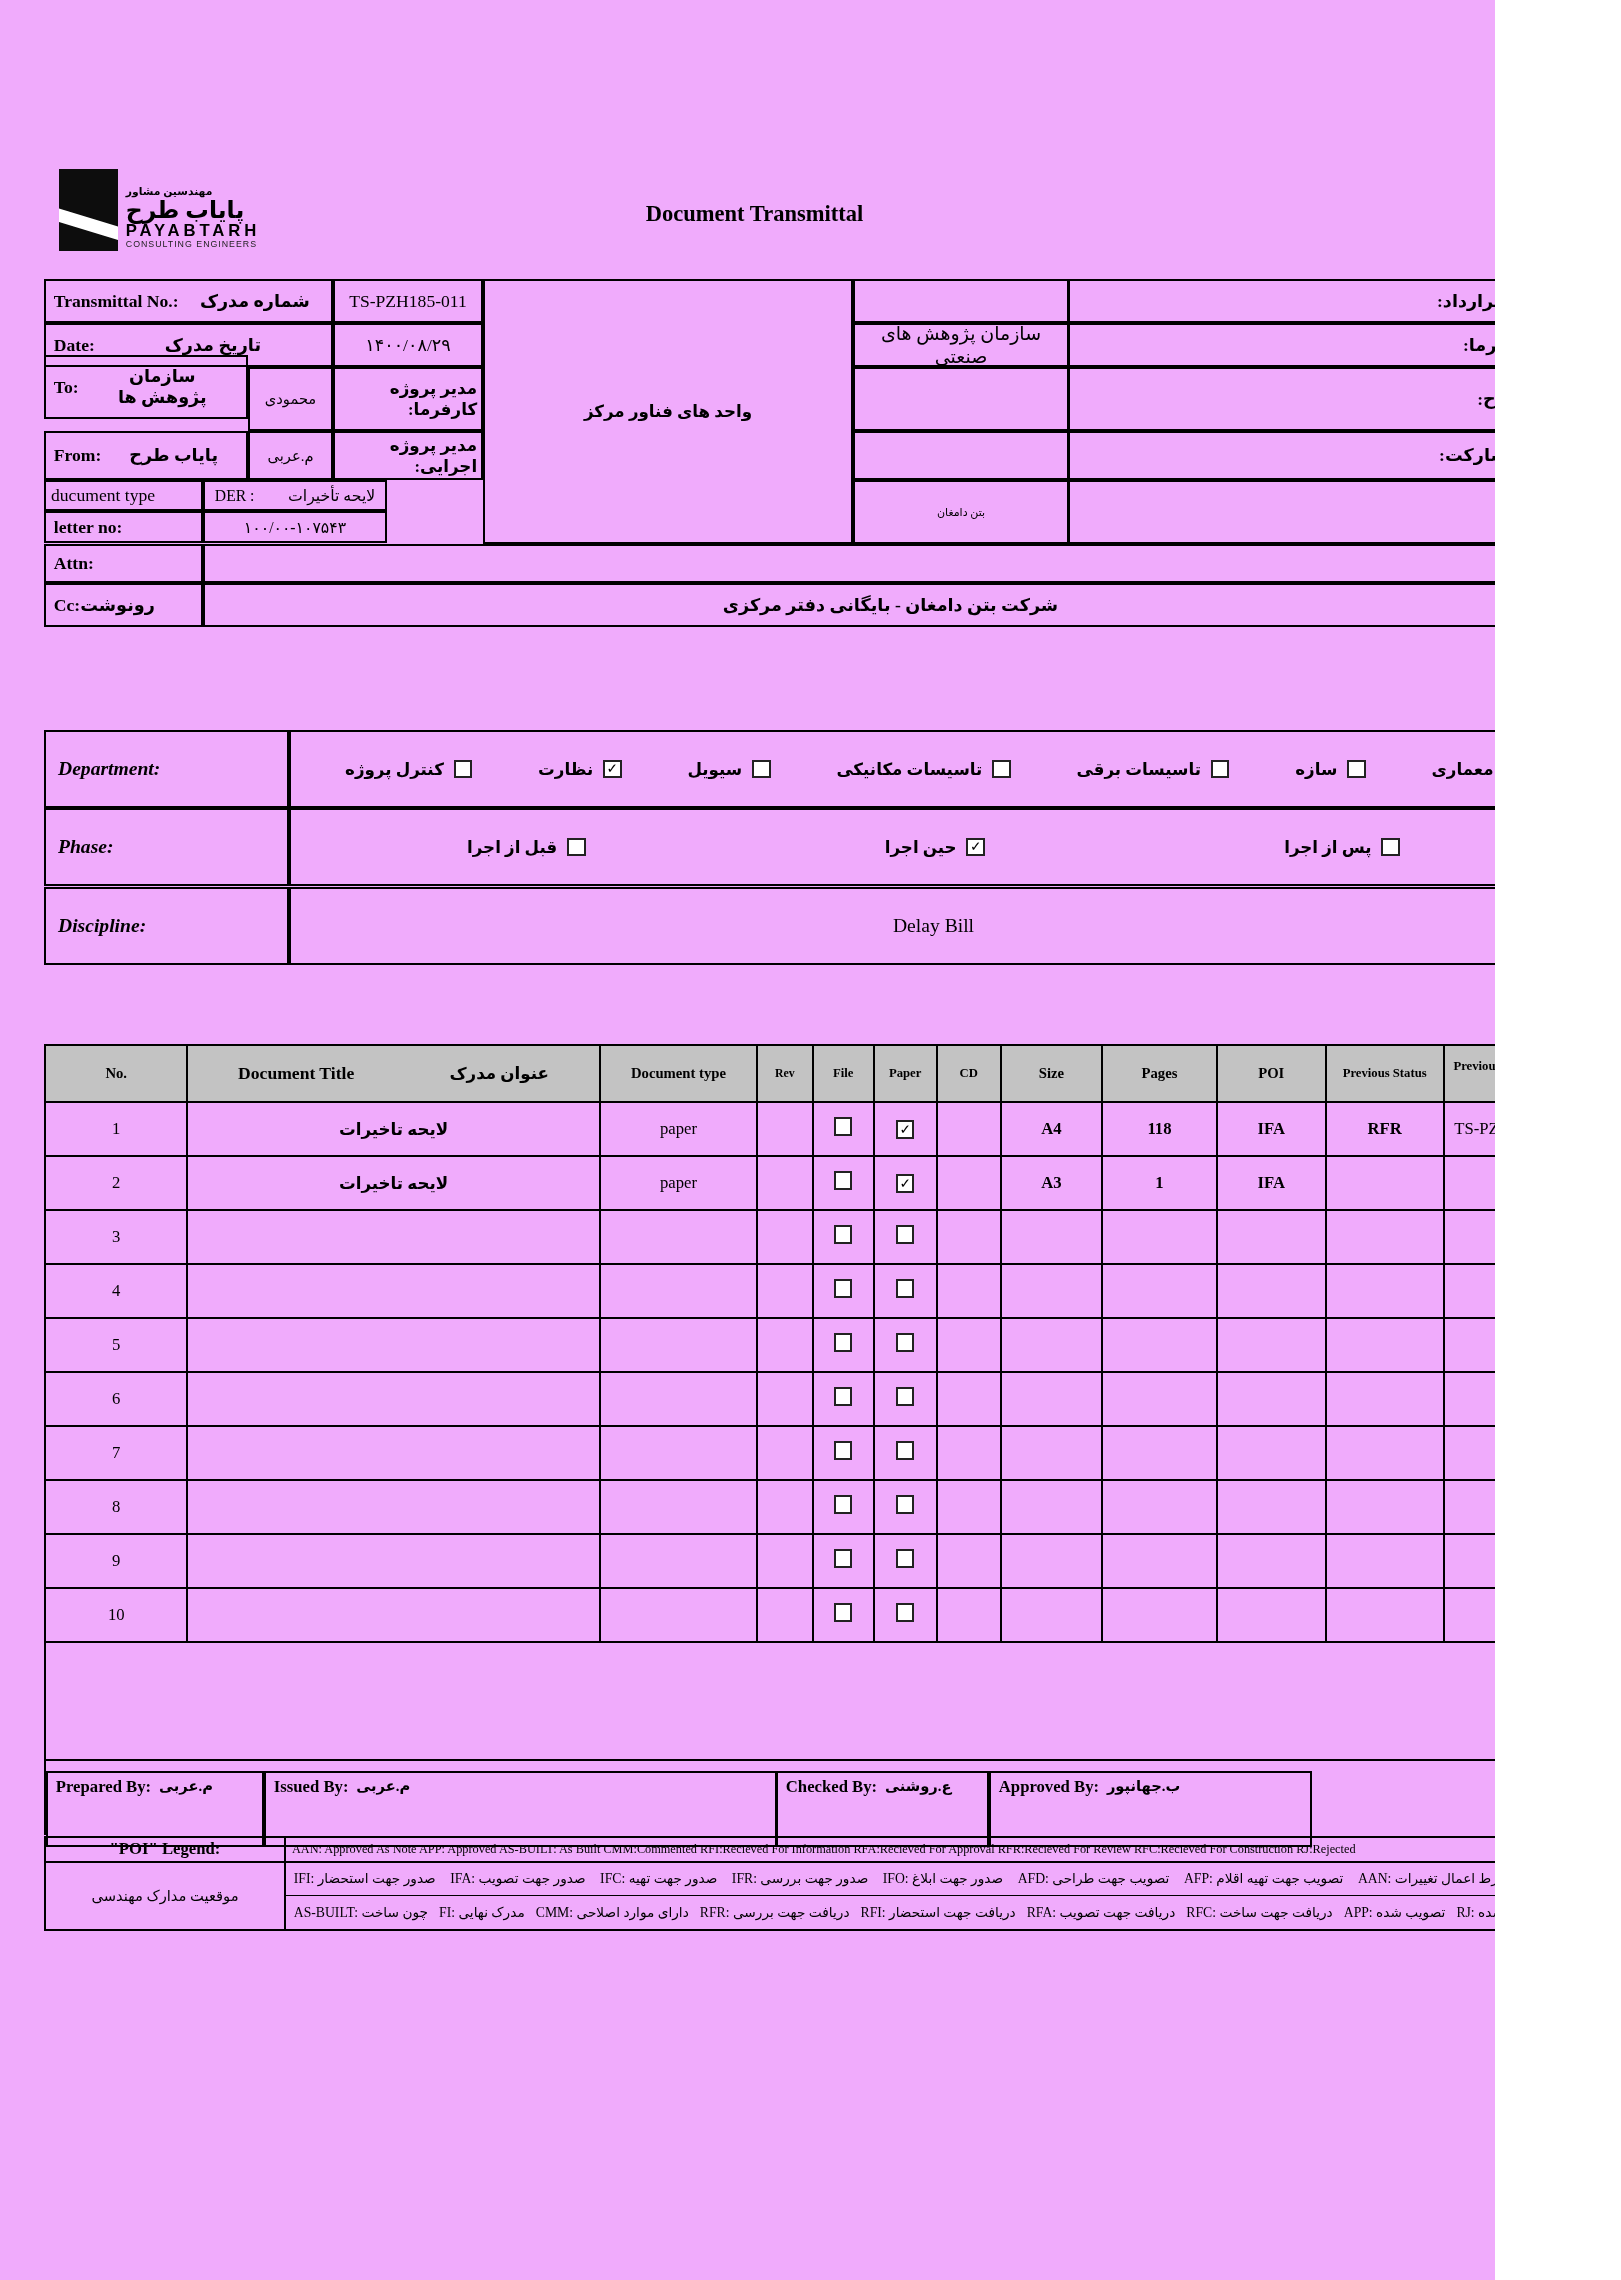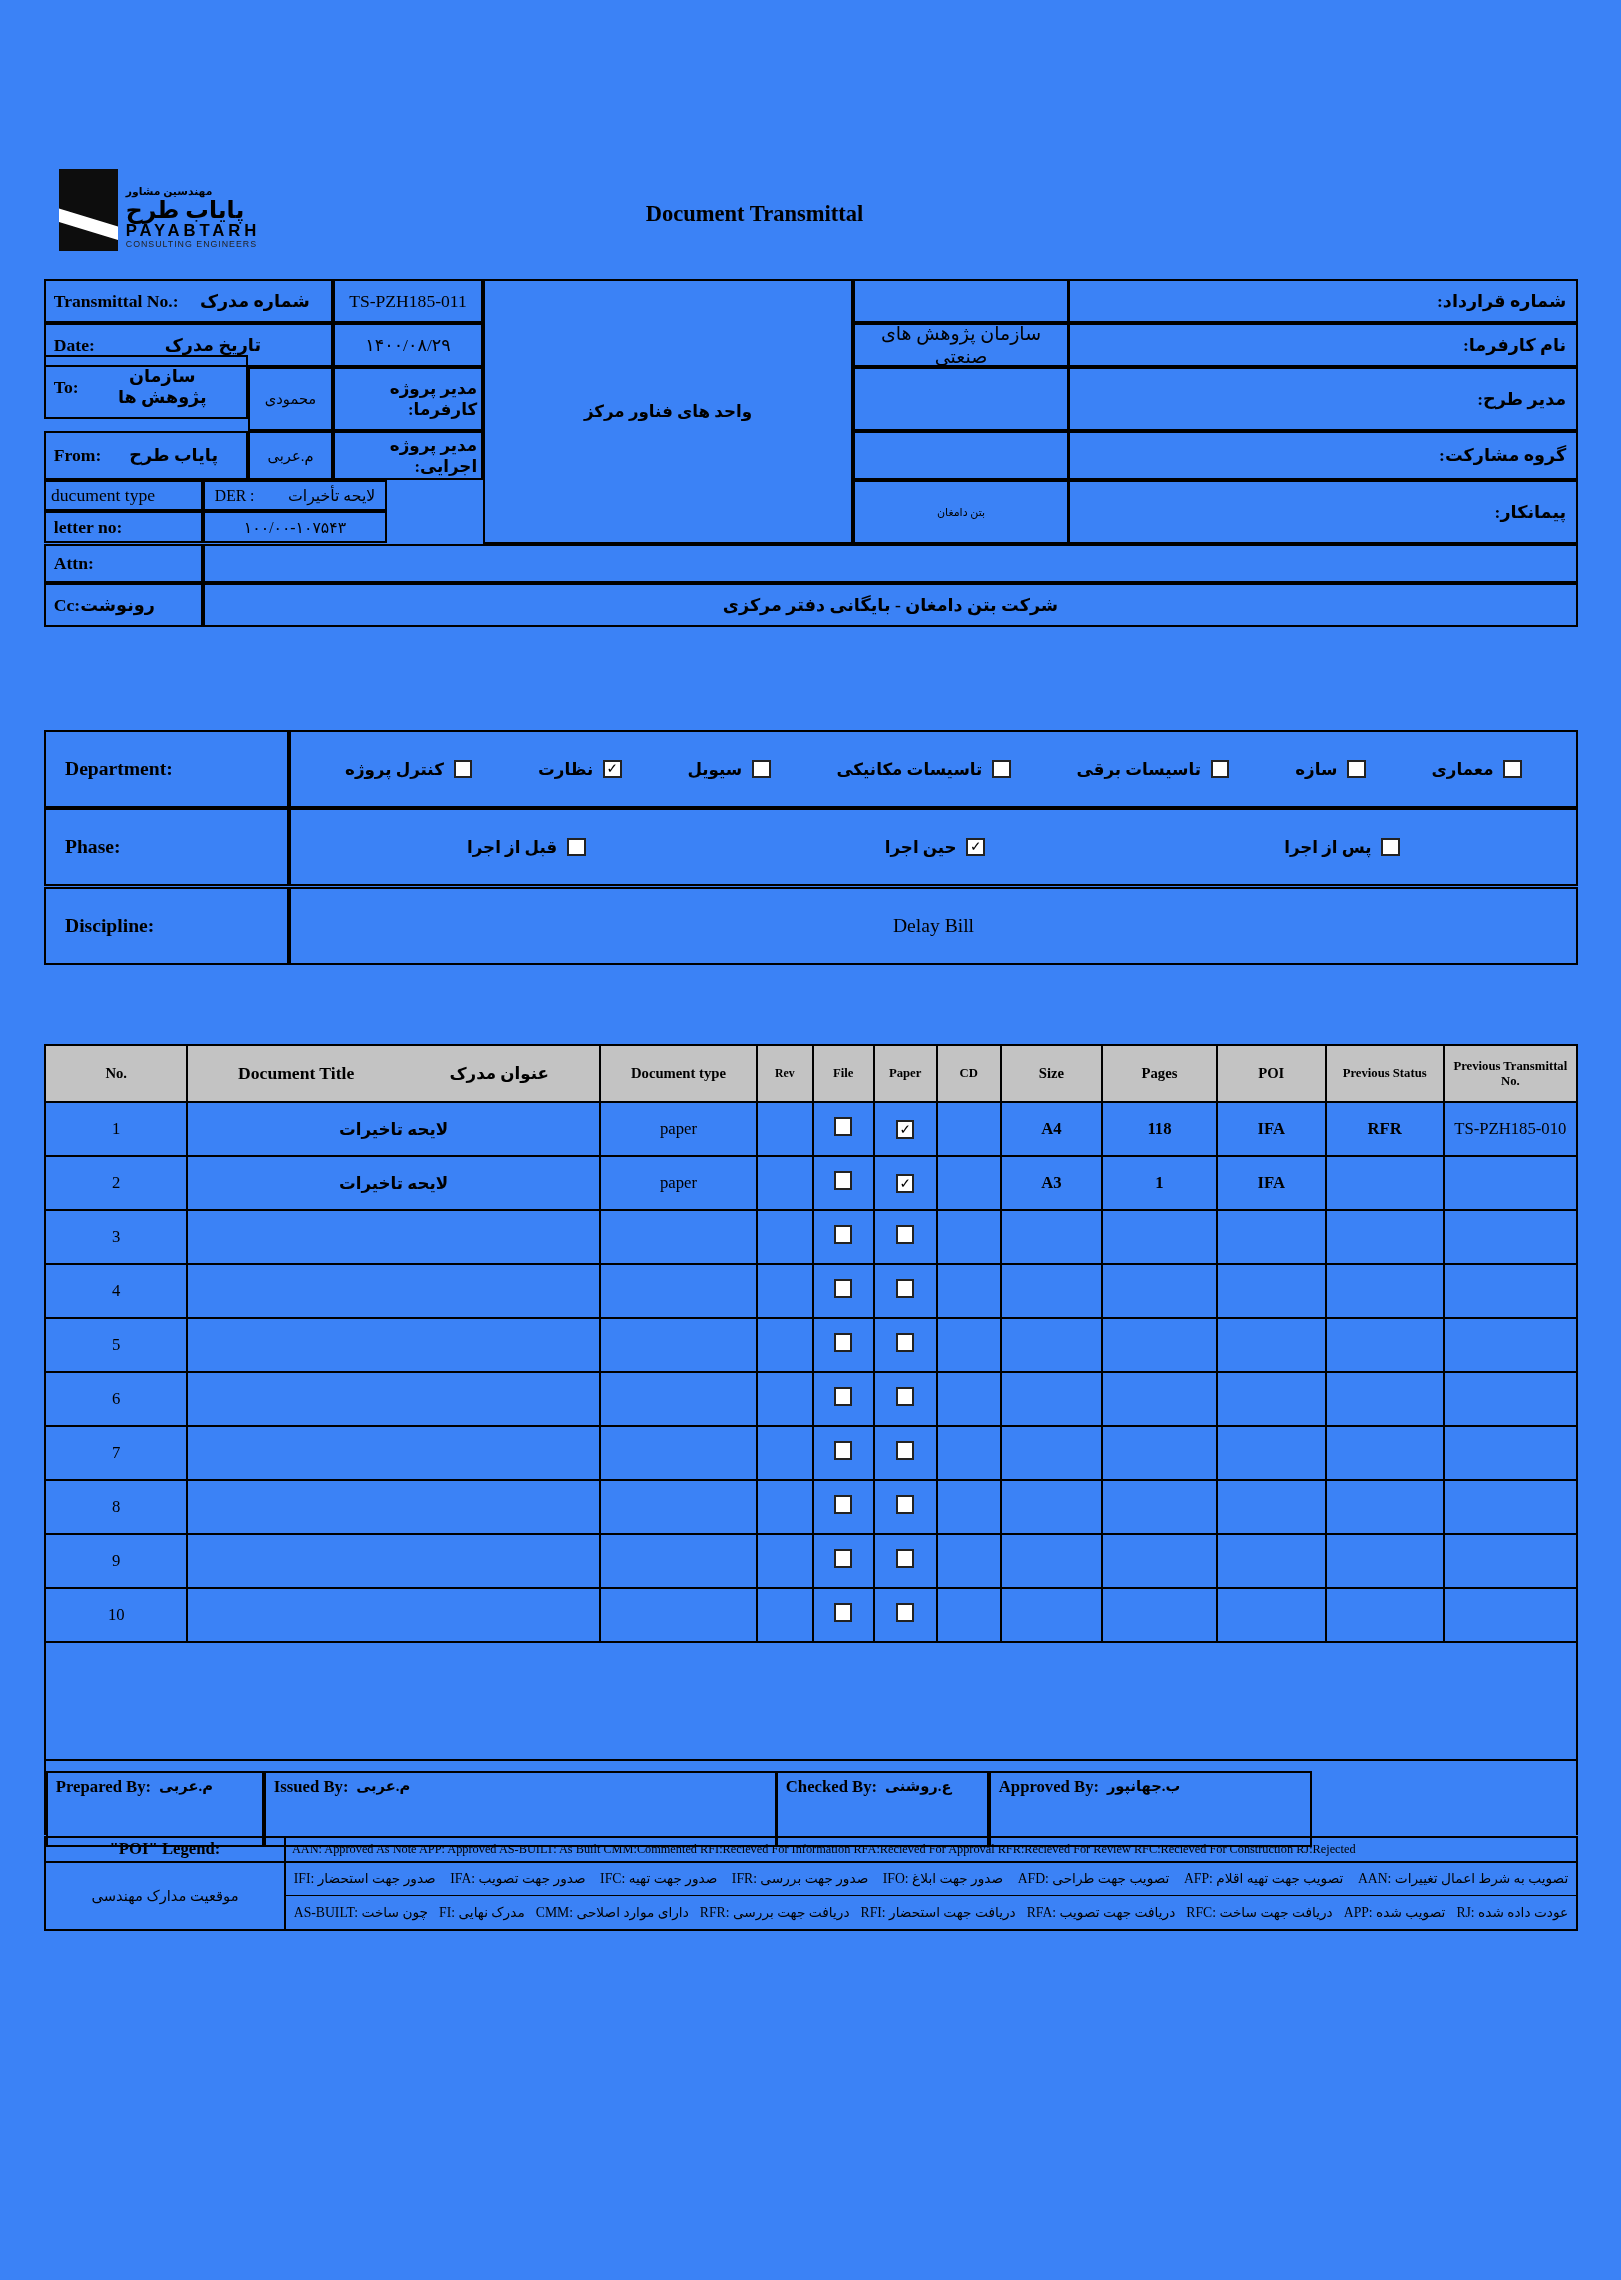--- a/index.html
+++ b/index.html
@@ -1,16 +1,16 @@
 <!DOCTYPE html>
 <html><head>
 <meta charset="utf-8">
 <style>
   html,body{margin:0;padding:0;background:#fff;}
-  .page{position:relative;width:1621px;height:2281px;background:#3b82f6;
+  .page{position:relative;width:1495px;height:2281px;background:#f0abfc;
         font-family:"Liberation Serif","DejaVu Sans",serif;color:#000;overflow:hidden;}
   *{box-sizing:border-box;}
 
   
   .logo{position:absolute;left:59px;top:169px;display:flex;align-items:flex-end;gap:7.8px;}
   .logo-mark{position:relative;width:59px;height:82px;background:#0d0d0d;overflow:hidden;}
   .logo-swoosh{position:absolute;left:-13.7px;bottom:17.6px;width:108px;height:12.7px;background:#fff;
                transform:rotate(17deg);border-radius:6.9px;}
   .logo-text{display:flex;flex-direction:column;line-height:1.05;padding-bottom:2px;}
   .logo-fa-tag{font-size:10.8px;font-weight:bold;direction:rtl;text-align:left;}
@@ -29,21 +29,21 @@
   .hl .en{padding-left:7.8px;font-weight:bold;white-space:nowrap;}
   .hl .fa{flex:1;text-align:center;font-weight:bold;direction:rtl;}
   .vcenter{justify-content:center;text-align:center;}
   .rtl{direction:rtl;}
   .lab-fa{direction:rtl;text-align:left;font-weight:bold;padding:0 9.8px;}
   .thickb{border-width:2.9px;}
 
   
   .cls{position:absolute;left:44px;top:730px;width:1534px;height:235px;}
   .cls .cell{font-size:19.6px;}
-  .cls-label{font-weight:bold;padding-left:19px;}
+  .cls-label{font-weight:bold;padding-left:12px;font-style:italic;}
   .cbrow{direction:rtl;display:flex;align-items:center;justify-content:space-between;
          padding:0 54px;width:100%;height:100%;}
   .cb-item{display:inline-flex;align-items:center;gap:9.8px;font-weight:bold;font-size:16.7px;direction:rtl;}
   .cb{display:inline-flex;width:18.6px;height:18.6px;border:2px solid #222;align-items:center;
       justify-content:center;font-size:13.7px;line-height:1;background:#fff;flex:0 0 auto;}
 
   
   .doctab{position:absolute;left:44px;top:1044px;width:1534px;border-collapse:collapse;}
   .doctab th,.doctab td{border:2px solid #000;text-align:center;vertical-align:middle;}
   .doctab th{background:#c3c3c3;font-size:14.7px;font-weight:bold;height:57px;padding:2px;}

